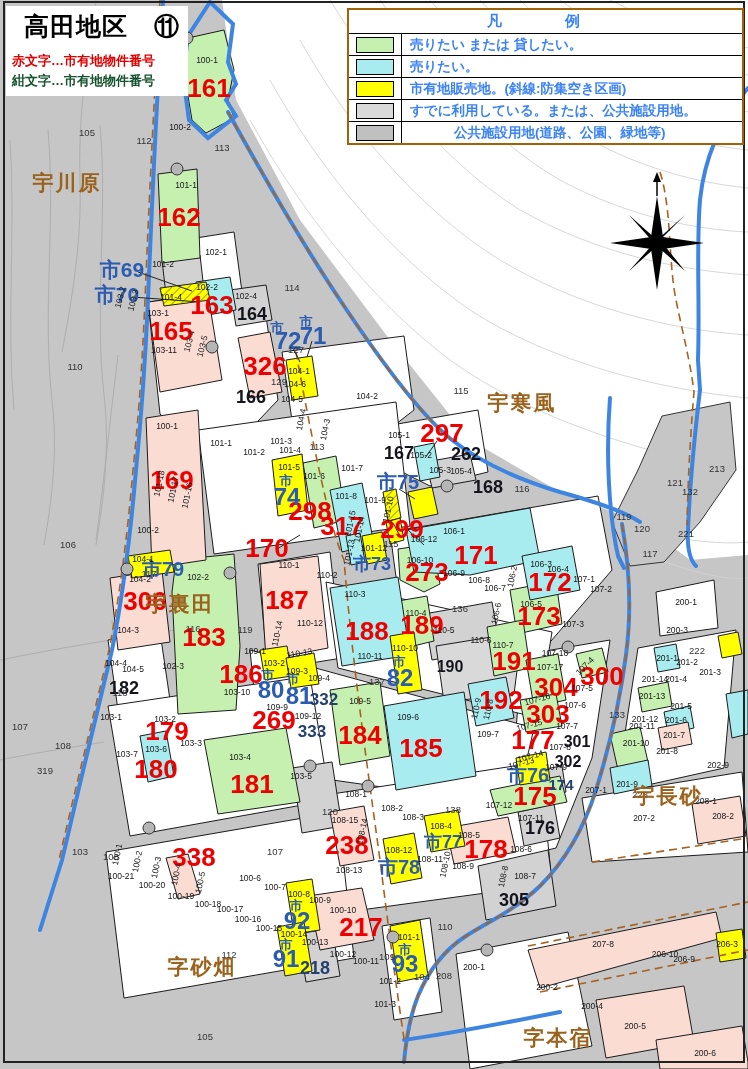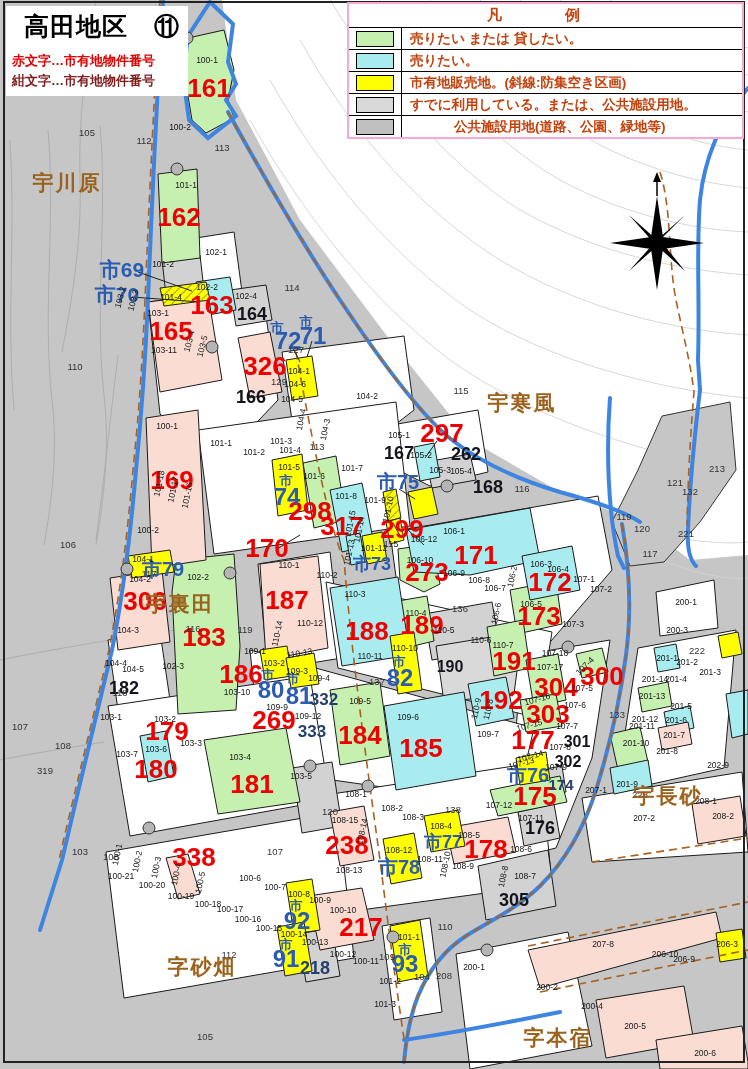--- a/index.html
+++ b/index.html
@@ -10,23 +10,23 @@
   .lb-blue{fill:#2b5cb0;font-weight:bold;}
   .lb-dark{fill:#14141c;font-weight:bold;}
   .lb-navy{fill:#23406e;font-weight:bold;}
   .lb-lot{fill:#161616;}
   .lb-road{fill:#333333;}
   .lb-area{fill:#9a621c;font-weight:bold;letter-spacing:2px;}
   .title-box{position:absolute;left:6px;top:6px;width:170px;background:#ffffff;
              border:0px;padding:4px 6px 6px 6px;z-index:5;}
   .title-box h1{margin:0 0 8px 12px;font-size:25px;letter-spacing:1px;color:#000;}
   .note-red{color:#e00000;font-size:13px;font-weight:bold;line-height:1.5;}
-  .note-blue{color:#7f1d1d;font-size:13px;font-weight:bold;line-height:1.5;}
-  .legend{position:absolute;left:347px;top:2px;width:393px;background:#ffffff;
-          border:2px solid #f9a8d4;z-index:5;font-size:13.5px;color:#c2410c;}
+  .note-blue{color:#14532d;font-size:13px;font-weight:bold;line-height:1.5;}
+  .legend{position:absolute;left:347px;top:8px;width:393px;background:#ffffff;
+          border:2px solid #a16207;z-index:5;font-size:13.5px;color:#3b82f6;}
   .legend .lg-title{text-align:center;font-weight:bold;font-size:15px;
           border-bottom:1px solid #000;padding:2px 0;letter-spacing:24px;}
   .lg-row{display:flex;align-items:center;border-bottom:1px solid #000;height:21px;text-align:right;}
   .lg-row:last-child{border-bottom:none;gap:44px;}
   .lg-swatch-cell{width:52px;display:flex;justify-content:center;align-items:center;
           border-right:1px solid #000;align-self:stretch;}
   .lg-swatch{width:36px;height:14px;border:1px solid #000;}
   .lg-label{padding-left:8px;font-weight:bold;white-space:nowrap;}
 </style>
 </head>

